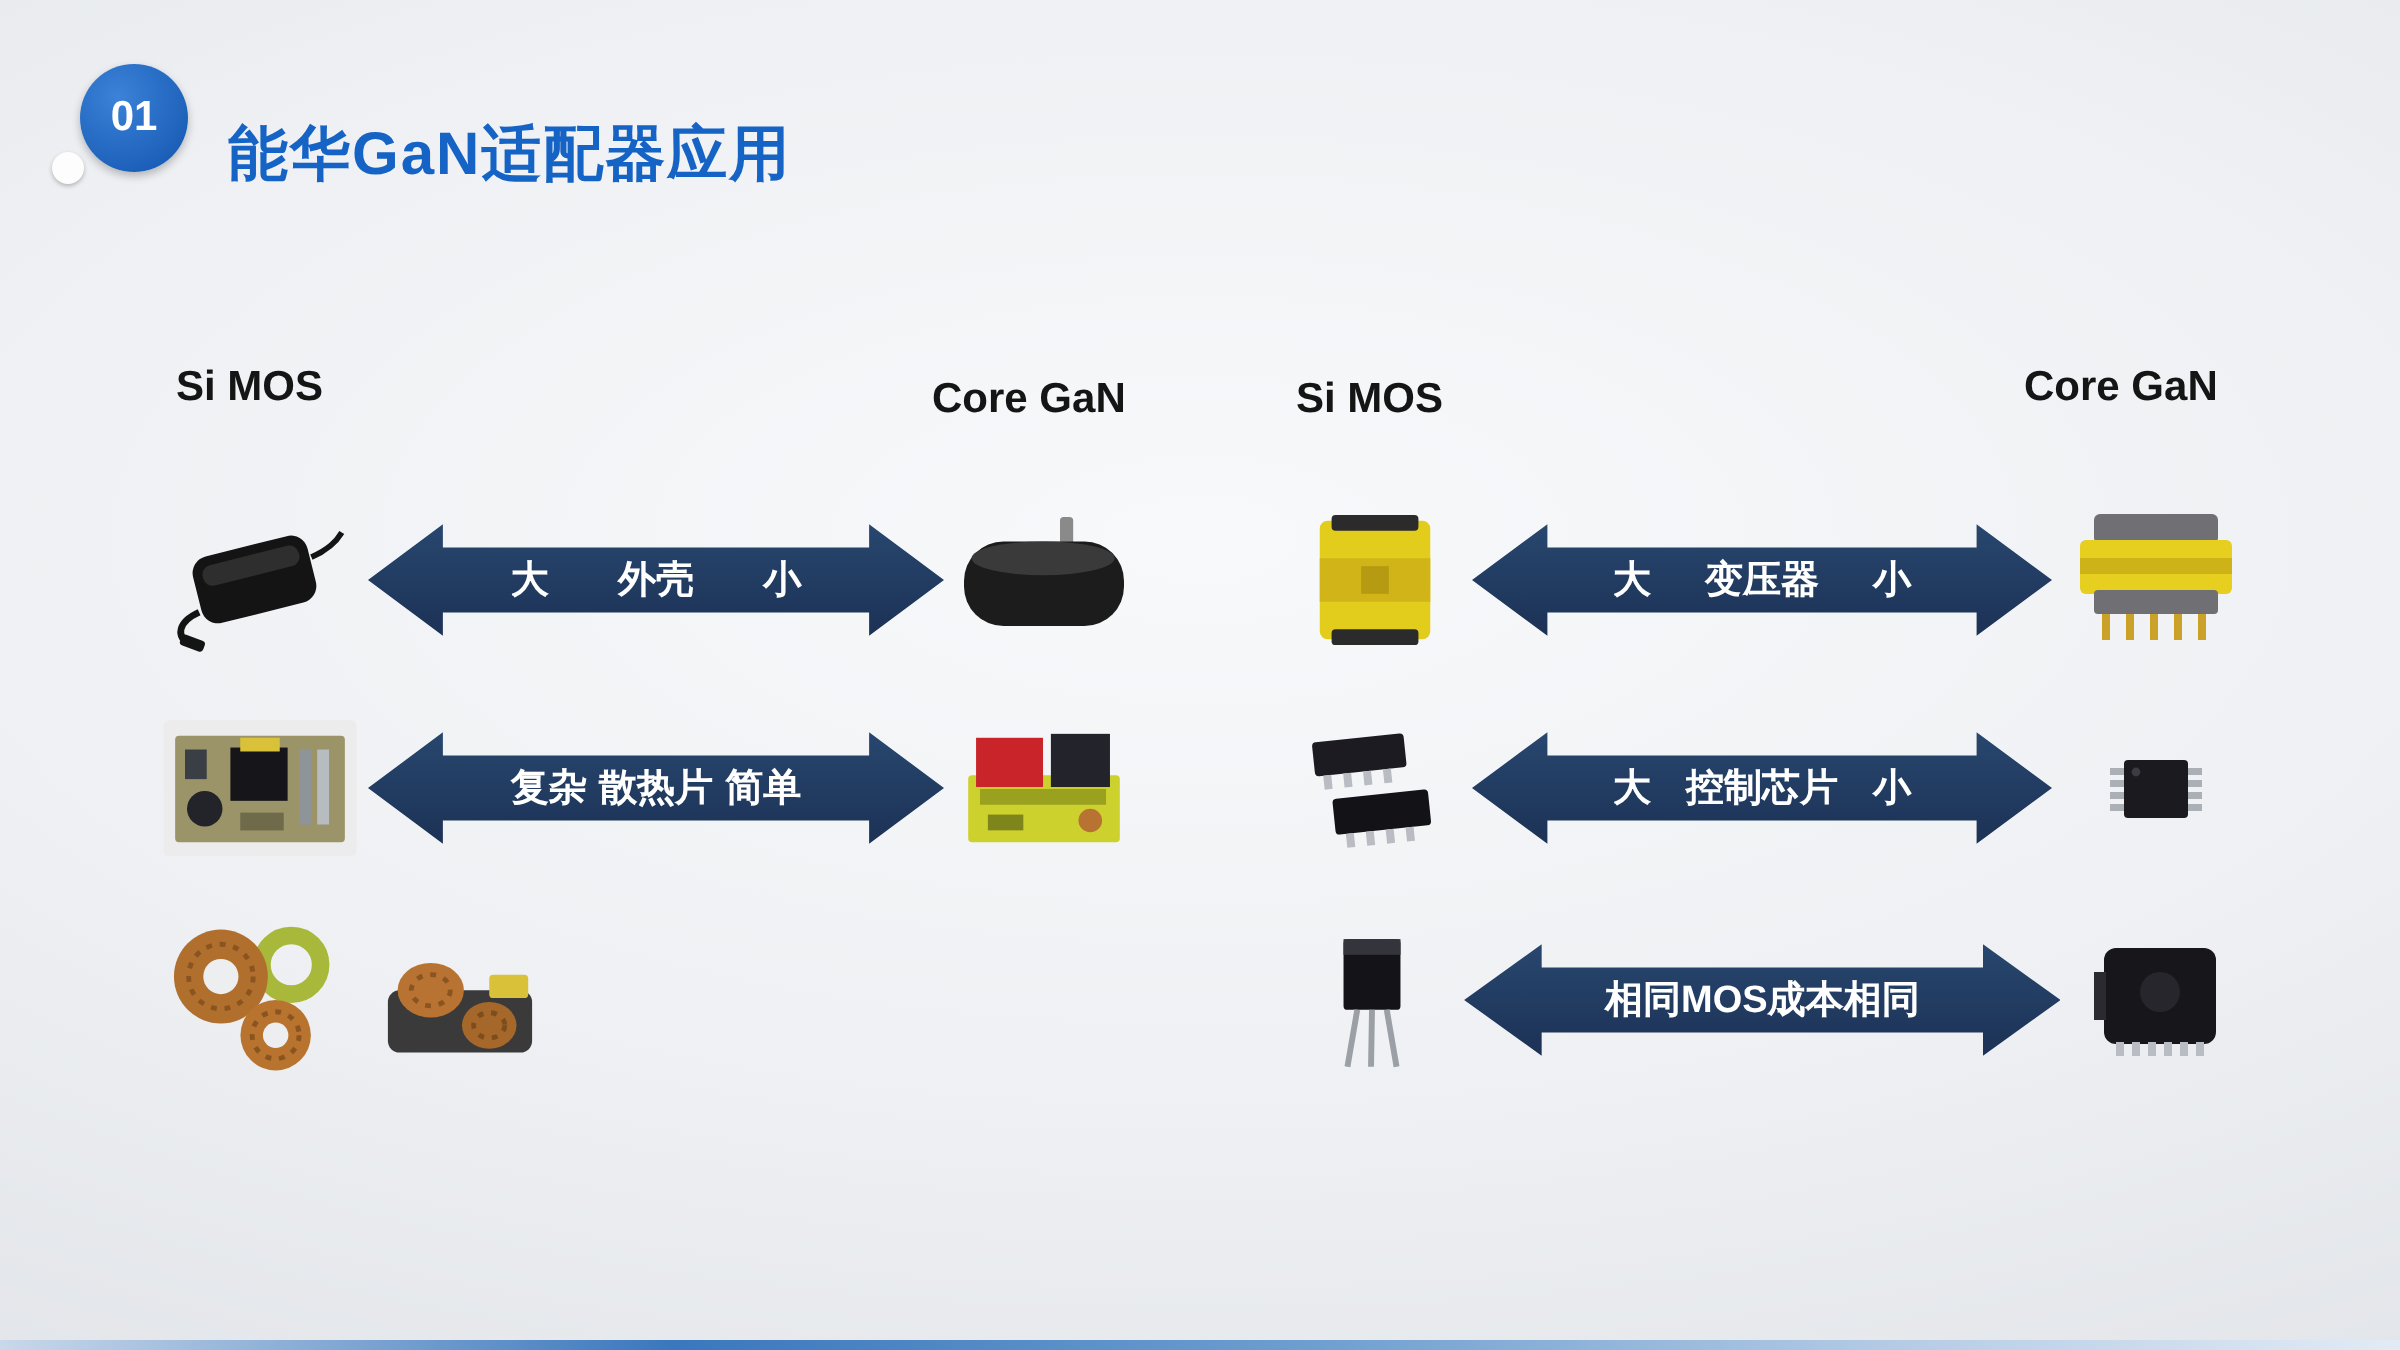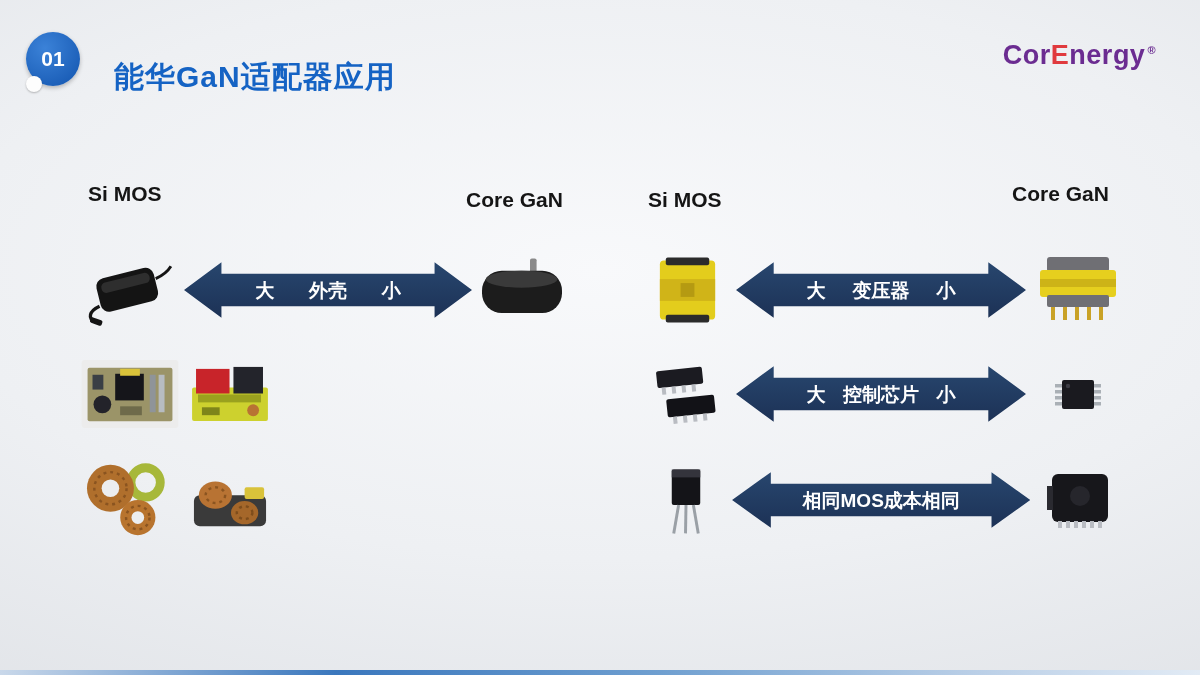--- a/index.html
+++ b/index.html
@@ -3,21 +3,21 @@
 <meta charset="utf-8">
 <style>
   html,body { margin:0; padding:0; }
   .slide {
     position:relative; width:1200px; height:675px; overflow:hidden;
     background: radial-gradient(ellipse 120% 95% at 50% 40%, #f8f9fb 0%, #eef0f3 45%, #dadde2 100%);
     font-family:"Liberation Sans", sans-serif;
   }
   
   .badge {
-    position:absolute; left:26px; top:32px; width:54px; height:54px; border-radius:50%;
+    position:absolute; left:40px; top:32px; width:54px; height:54px; border-radius:50%;
     background: radial-gradient(circle at 35% 30%, #3b82d8, #1254ae);
     color:#fff; font-size:21px; font-weight:bold;
     display:flex; align-items:center; justify-content:center;
     box-shadow:0 2px 4px rgba(0,0,0,.25);
   }
   .badge-dot {
     position:absolute; left:26px; top:76px; width:16px; height:16px; border-radius:50%;
     background:#fdfdfd; box-shadow:0 1px 2px rgba(0,0,0,.25);
   }
   .title {
@@ -64,21 +64,20 @@
   }
 </style>
 </head>
 <body>
 
 <div class="slide">
 
   <div class="badge">01</div>
   <div class="badge-dot"></div>
   <h1 class="title">能华GaN适配器应用</h1>
-  <div class="logo"><span>Cor</span><span class="logo-e">E</span><span>nergy</span><span class="logo-reg">®</span></div>
 
   <div class="group group-a">
     <div class="col-header hdr-left">Si MOS</div>
     <div class="col-header hdr-right">Core GaN</div>
 
     <div class="row row-1">
       <div class="img-box img-left">
         <svg width="96" height="78" viewBox="0 0 100 82">
           <g transform="rotate(-14 50 40)">
             <rect x="16" y="22" width="62" height="36" rx="9" fill="#141414"></rect>
@@ -109,20 +108,25 @@
           <rect x="1" y="3" width="98" height="69" rx="3" fill="#ececec"></rect>
           <rect x="7" y="11" width="86" height="54" rx="2" fill="#9b9468"></rect>
           <rect x="35" y="17" width="29" height="27" fill="#15151a"></rect>
           <rect x="40" y="12" width="20" height="7" fill="#d9c23a"></rect>
           <circle cx="22" cy="48" r="9" fill="#23232a"></circle>
           <rect x="70" y="18" width="6" height="38" fill="#8f9499"></rect>
           <rect x="79" y="18" width="6" height="38" fill="#b7bcc1"></rect>
           <rect x="12" y="18" width="11" height="15" fill="#3a3f45"></rect>
           <rect x="40" y="50" width="22" height="9" fill="#6e6a4a"></rect>
         </svg>
+      </div>
+      <div class="cmp-arrow">
+        <span>复杂</span>
+        <span>散热片</span>
+        <span>简单</span>
       </div>
       <div class="img-box img-right">
         <svg width="84" height="64" viewBox="0 0 85 65">
           <rect x="4" y="26" width="77" height="34" rx="2" fill="#cdd12e"></rect>
           <rect x="8" y="7" width="34" height="25" fill="#c8242a"></rect>
           <rect x="46" y="5" width="30" height="27" fill="#23242b"></rect>
           <rect x="10" y="33" width="64" height="8" fill="#9aa11e"></rect>
           <circle cx="66" cy="49" r="6" fill="#b87333"></circle>
           <rect x="14" y="46" width="18" height="8" fill="#7e851a"></rect>
         </svg>

